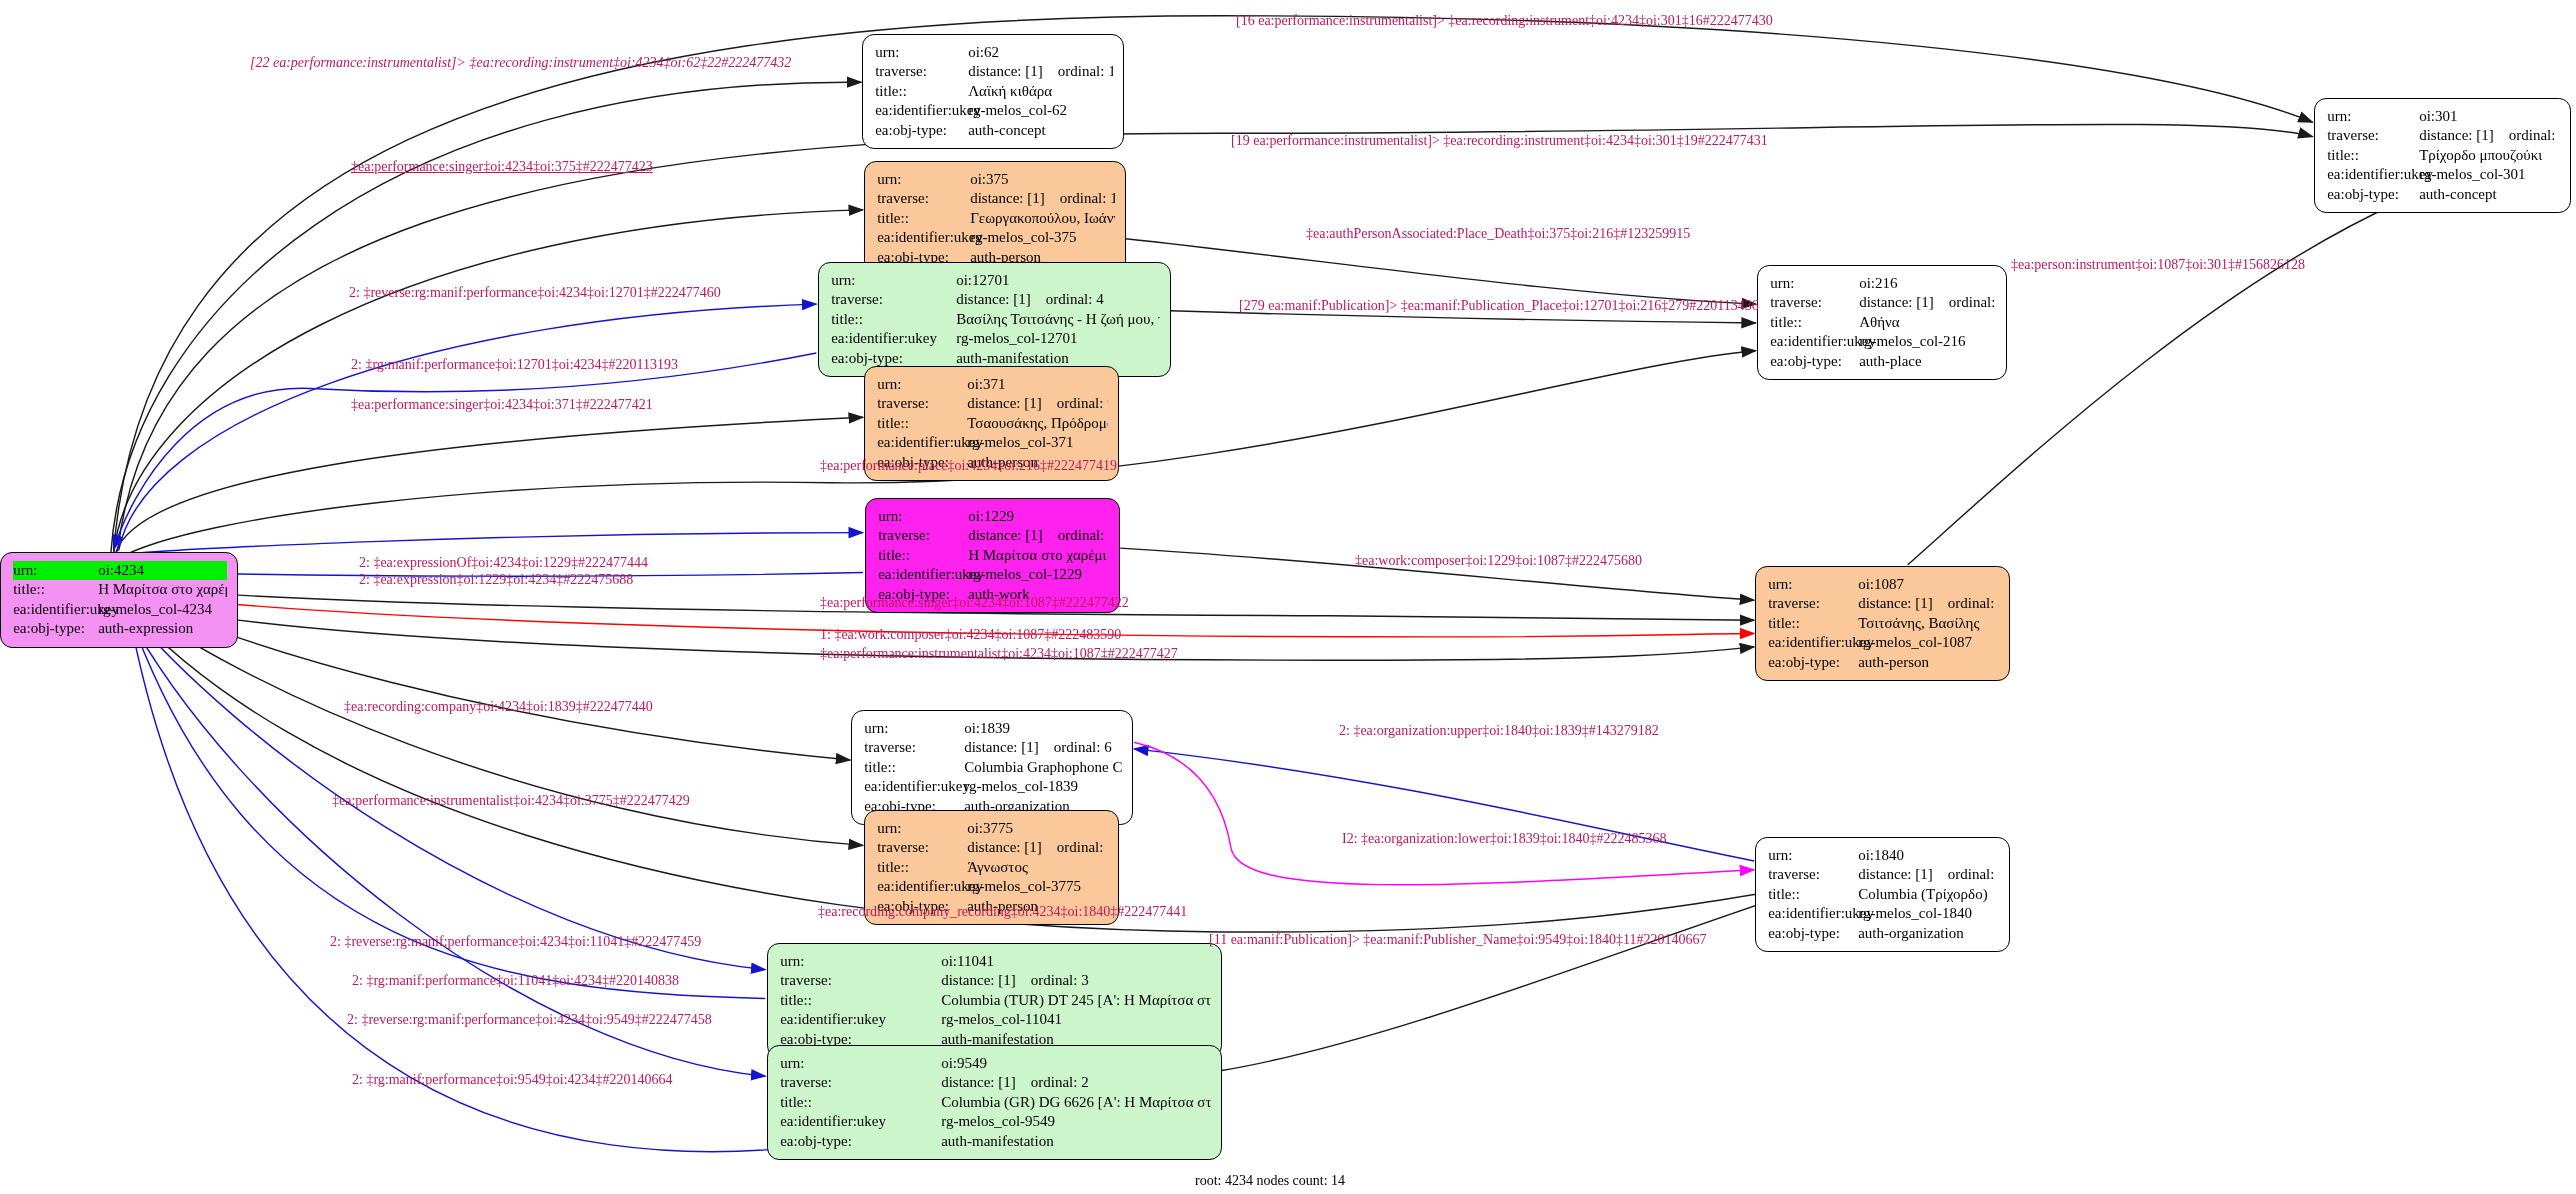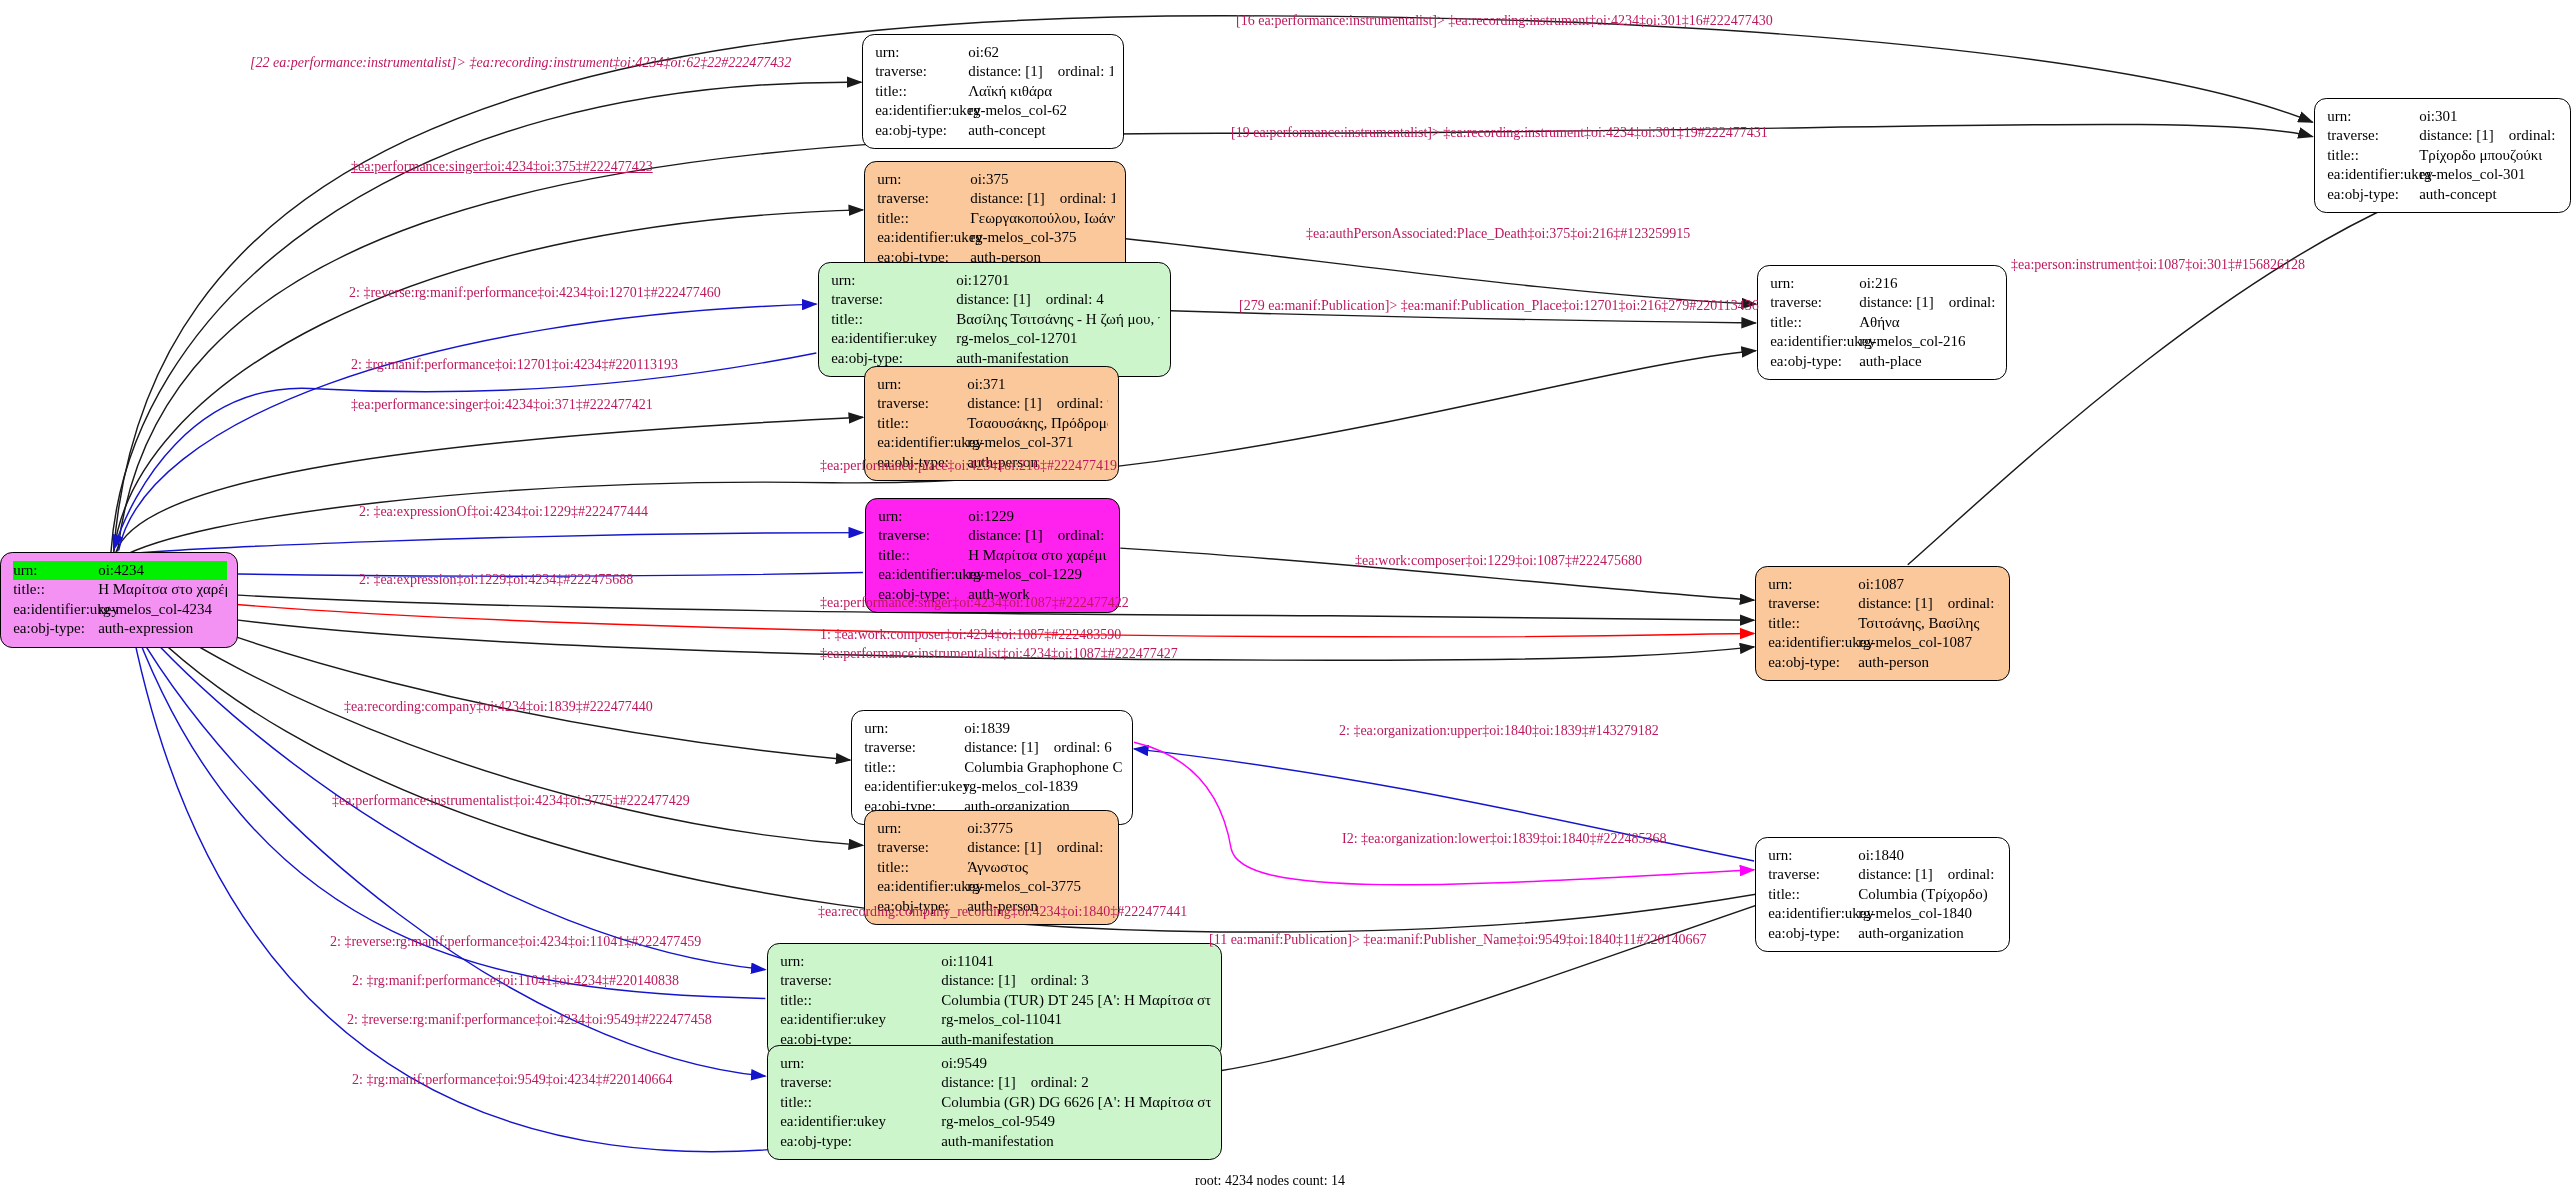--- a/index.html
+++ b/index.html
@@ -411,29 +411,29 @@
         </div>
         <div class="row">
           <span class="k" style="width: 161px;">ea:obj-type:</span>
           <span class="v">auth-manifestation</span>
         </div>
       </div>
     </div>
   <div id="labels">
       <div class="elabel" style="left: 1236px; top: 14.4px;">[16 ea:performance:instrumentalist]&gt; ‡ea:recording:instrument‡oi:4234‡oi:301‡16#222477430</div>
       <div class="elabel" style="left: 250px; top: 56px; font-style: italic;">[22 ea:performance:instrumentalist]&gt; ‡ea:recording:instrument‡oi:4234‡oi:62‡22#222477432</div>
-      <div class="elabel" style="left: 1231px; top: 126px; text-align: center;">[19 ea:performance:instrumentalist]&gt; ‡ea:recording:instrument‡oi:4234‡oi:301‡19#222477431</div>
+      <div class="elabel" style="left: 1231px; top: 134px; text-align: center;">[19 ea:performance:instrumentalist]&gt; ‡ea:recording:instrument‡oi:4234‡oi:301‡19#222477431</div>
       <div class="elabel" style="left: 351px; top: 160px; text-decoration: underline;">‡ea:performance:singer‡oi:4234‡oi:375‡#222477423</div>
       <div class="elabel" style="left: 1306px; top: 227px;">‡ea:authPersonAssociated:Place_Death‡oi:375‡oi:216‡#123259915</div>
       <div class="elabel" style="left: 349px; top: 286px;">2: ‡reverse:rg:manif:performance‡oi:4234‡oi:12701‡#222477460</div>
       <div class="elabel" style="left: 1239px; top: 299px;">[279 ea:manif:Publication]&gt; ‡ea:manif:Publication_Place‡oi:12701‡oi:216‡279#220113436</div>
       <div class="elabel" style="left: 351px; top: 358px;">2: ‡rg:manif:performance‡oi:12701‡oi:4234‡#220113193</div>
       <div class="elabel" style="left: 351px; top: 398px;">‡ea:performance:singer‡oi:4234‡oi:371‡#222477421</div>
       <div class="elabel" style="left: 820px; top: 459px;">‡ea:performance:place‡oi:4234‡oi:216‡#222477419</div>
-      <div class="elabel" style="left: 359px; top: 505px;">2: ‡ea:expressionOf‡oi:4234‡oi:1229‡#222477444</div>
+      <div class="elabel" style="left: 359px; top: 556px;">2: ‡ea:expressionOf‡oi:4234‡oi:1229‡#222477444</div>
       <div class="elabel" style="left: 1355px; top: 554px;">‡ea:work:composer‡oi:1229‡oi:1087‡#222475680</div>
       <div class="elabel" style="left: 359px; top: 573px;">2: ‡ea:expression‡oi:1229‡oi:4234‡#222475688</div>
       <div class="elabel" style="left: 820px; top: 596px;">‡ea:performance:singer‡oi:4234‡oi:1087‡#222477422</div>
       <div class="elabel" style="left: 820px; top: 628px;">1: ‡ea:work:composer‡oi:4234‡oi:1087‡#222483590</div>
       <div class="elabel" style="left: 820px; top: 647px;">‡ea:performance:instrumentalist‡oi:4234‡oi:1087‡#222477427</div>
       <div class="elabel" style="left: 2011px; top: 258px;">‡ea:person:instrument‡oi:1087‡oi:301‡#156826128</div>
       <div class="elabel" style="left: 344px; top: 700px;">‡ea:recording:company‡oi:4234‡oi:1839‡#222477440</div>
       <div class="elabel" style="left: 1339px; top: 724px;">2: ‡ea:organization:upper‡oi:1840‡oi:1839‡#143279182</div>
       <div class="elabel" style="left: 332px; top: 794px;">‡ea:performance:instrumentalist‡oi:4234‡oi:3775‡#222477429</div>
       <div class="elabel" style="left: 1342px; top: 832px;">I2: ‡ea:organization:lower‡oi:1839‡oi:1840‡#222485368</div>

